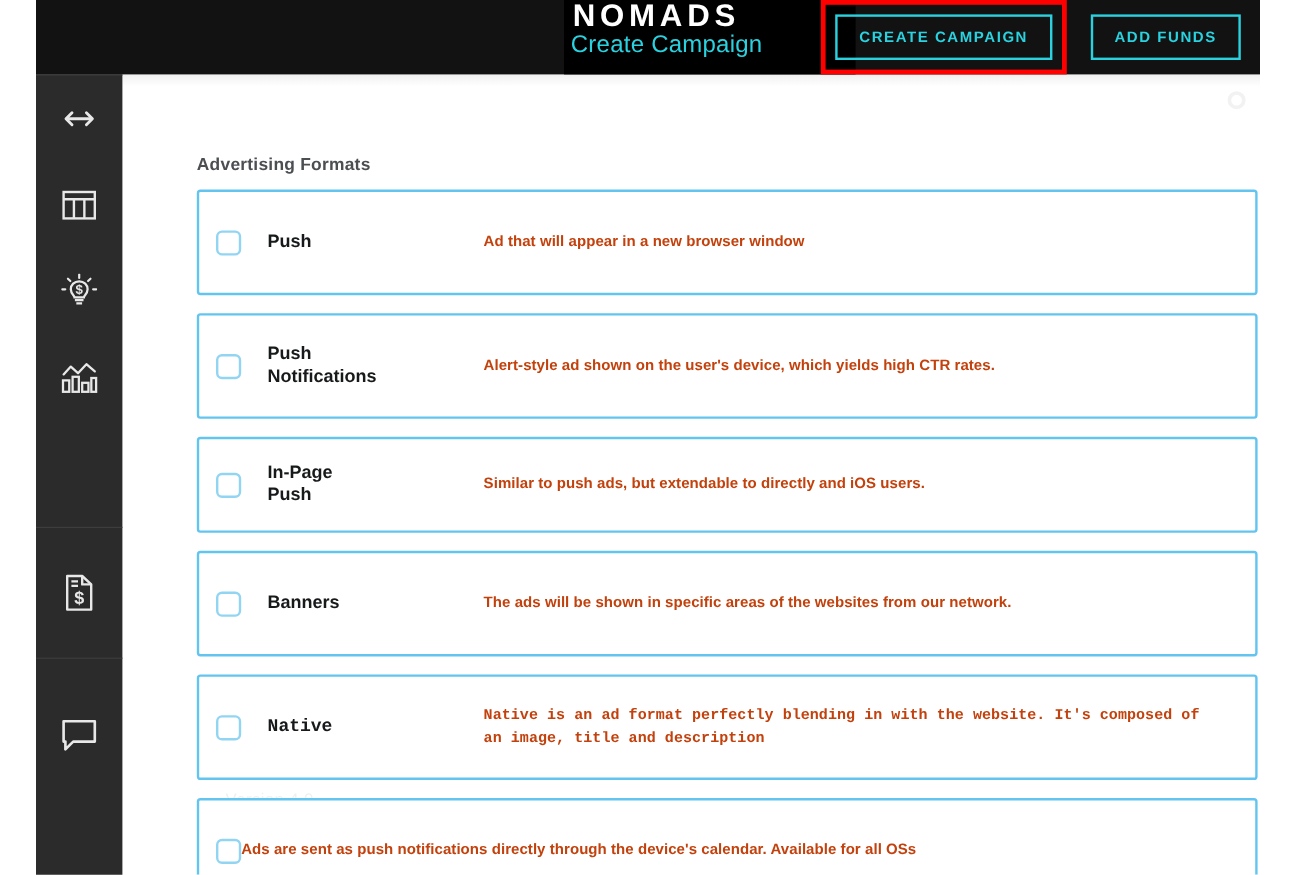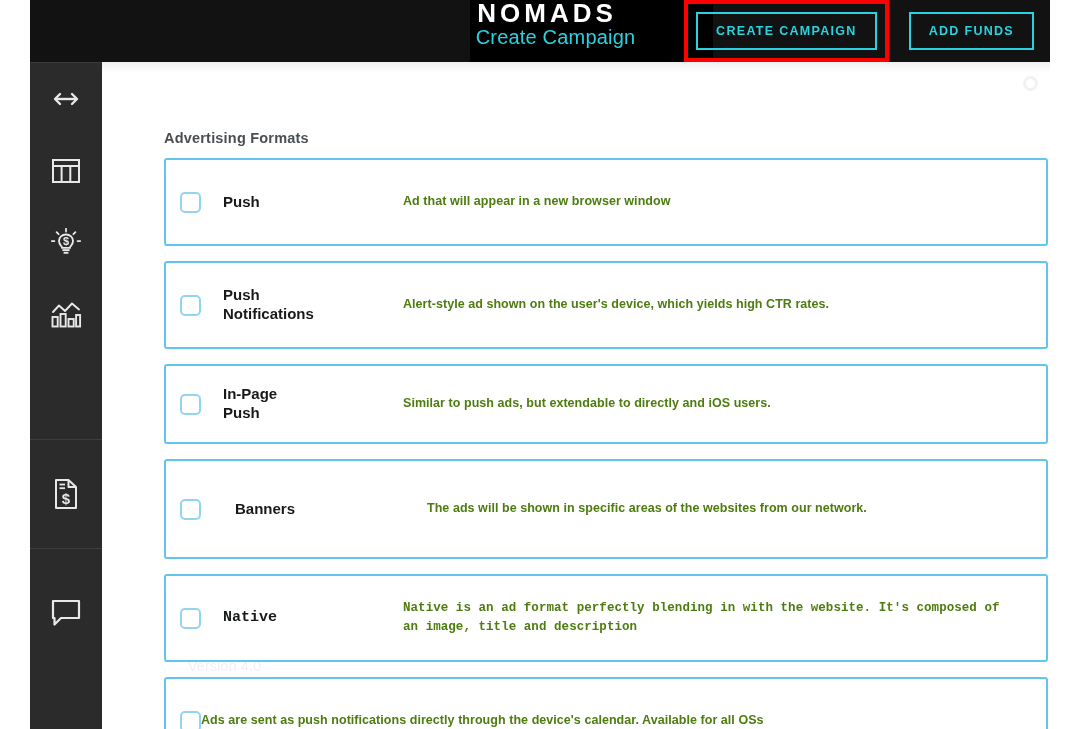--- a/index.html
+++ b/index.html
@@ -202,21 +202,21 @@
     margin-bottom: 15px;
     display: flex;
     align-items: center;
     position: relative;
     z-index: 2;
     cursor: pointer;
   }
   .fmt-card.h-pops          { height: 88px; }
   .fmt-card.h-push          { height: 88px; }
   .fmt-card.h-inpage        { height: 80px; }
-  .fmt-card.h-banners       { height: 100px; gap: 12px; }
+  .fmt-card.h-banners       { height: 88px; }
   .fmt-card.h-native        { height: 88px; font-family: Liberation Mono, monospace; }
   .fmt-card.h-calendar      { height: 88px; }
 
   .chk {
     flex: 0 0 auto;
     margin-left: 14px;
     width: 21px;
     height: 21px;
     border: 2px solid #92d5f2;
     border-radius: 5px;
@@ -232,21 +232,21 @@
     font-weight: 700;
     color: #17191a;
     line-height: 1.25;
     white-space: pre-line;
   }
   .fmt-desc {
     flex: 1 1 auto;
     padding-right: 28px;
     font-size: 12.5px;
     font-weight: 600;
-    color: #4d7c0f;
+    color: #c2410c;
     line-height: 1.55;
     letter-spacing: 0.05px;
   }
 </style>
 </head>
 <body>
 
 <div id="app">
 
   <div id="topbar">

